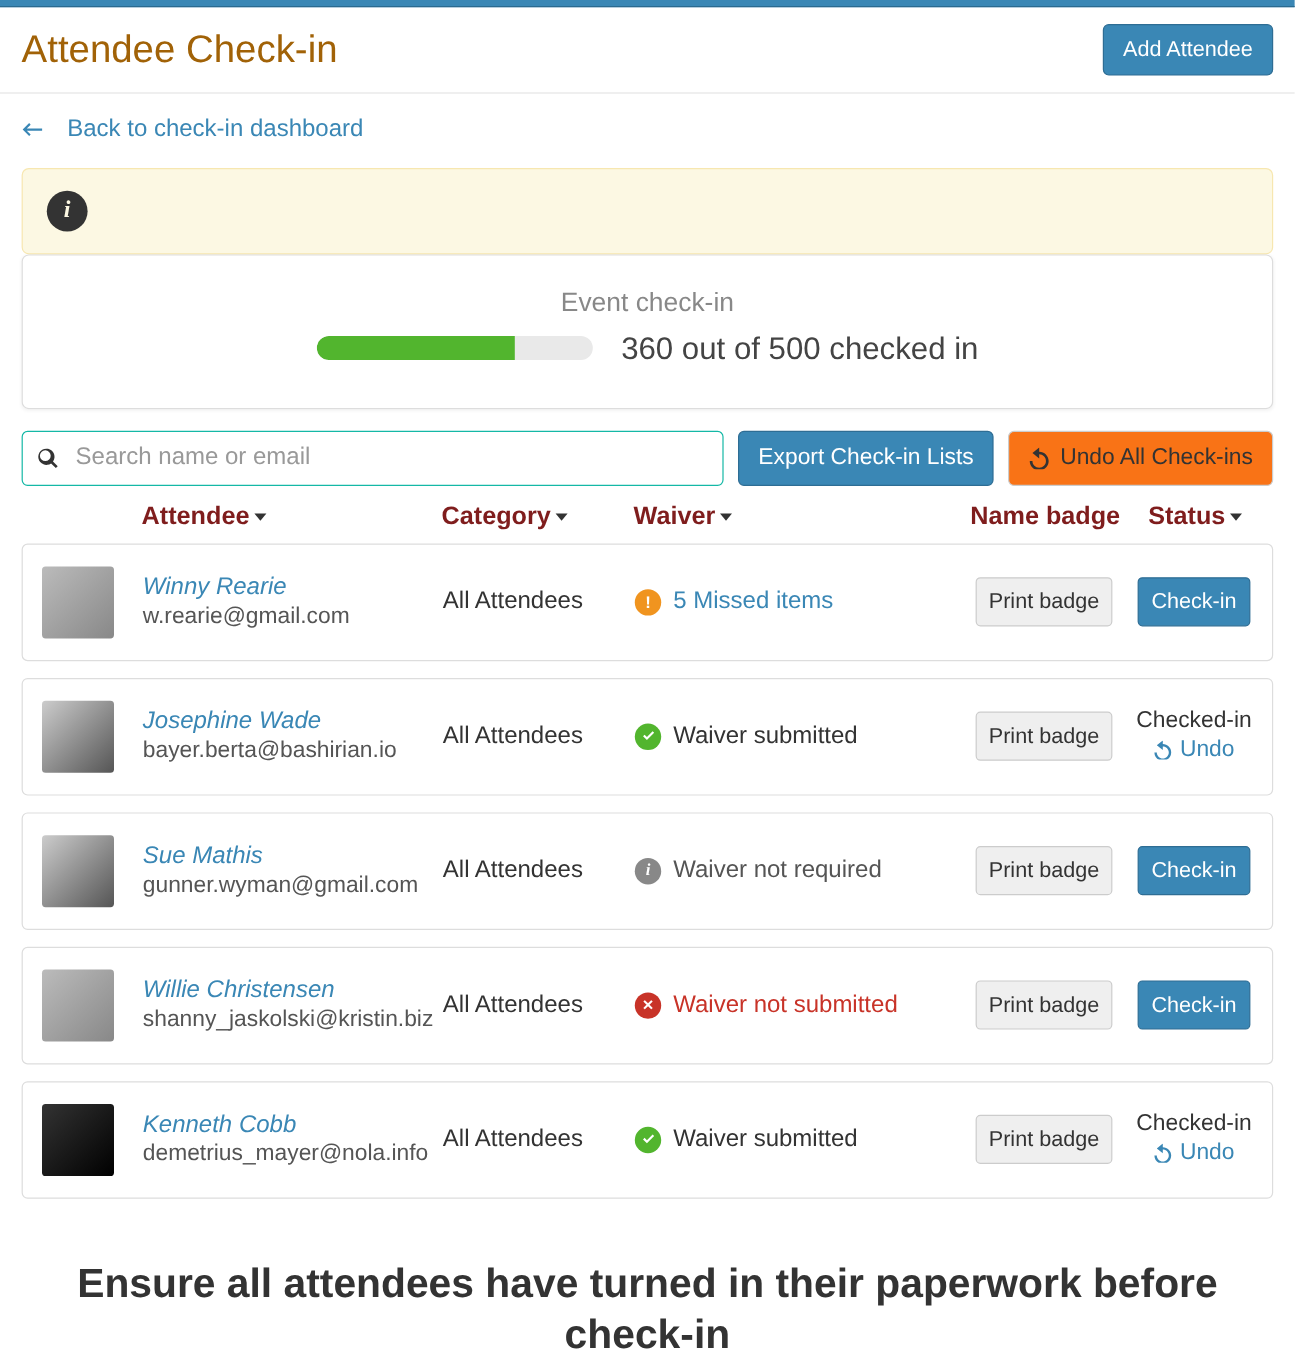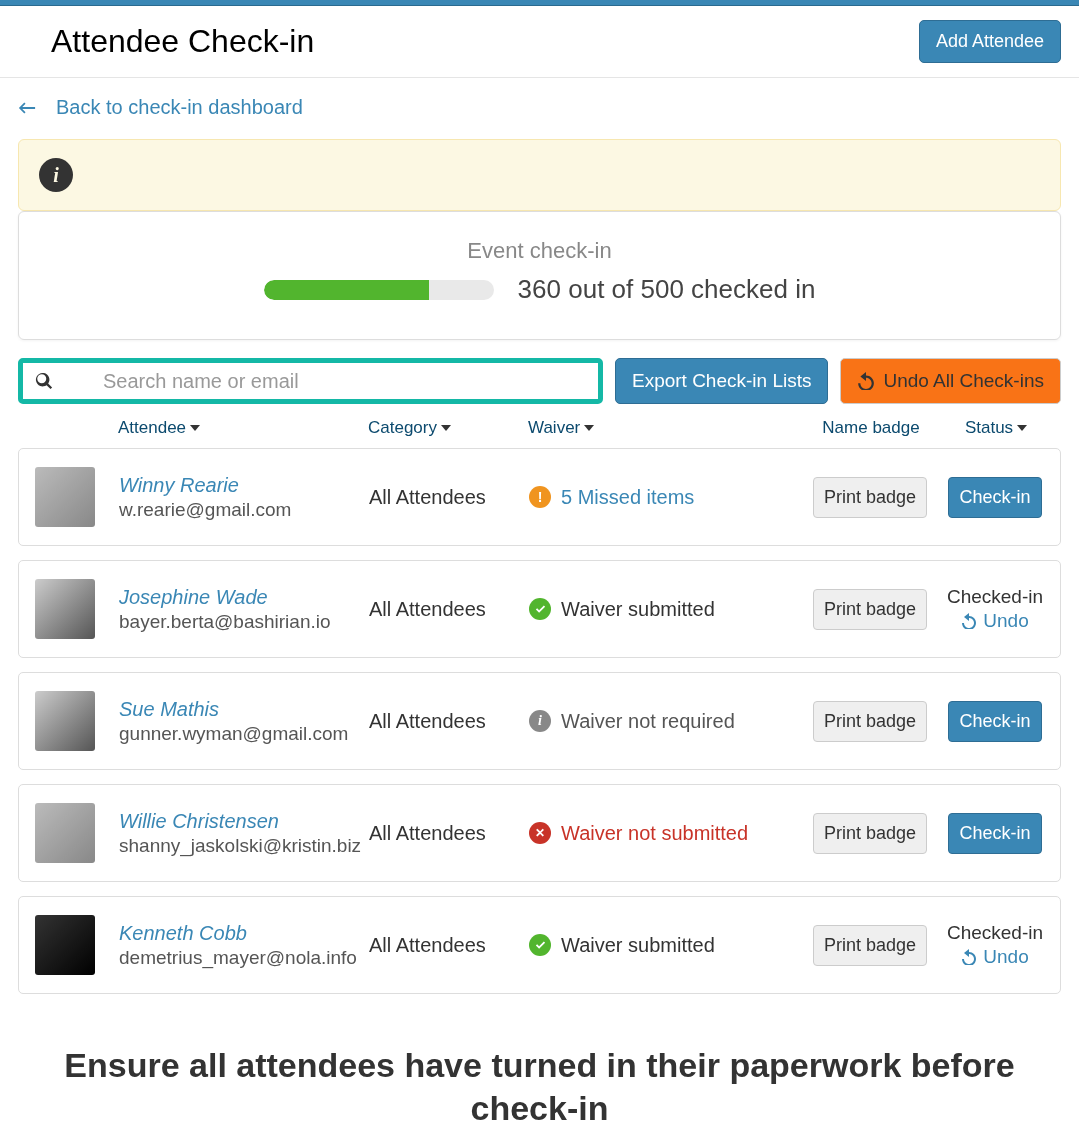--- a/index.html
+++ b/index.html
@@ -17,22 +17,21 @@
   .header {
     display: flex;
     justify-content: space-between;
     align-items: center;
     padding: 14px 18px;
     border-bottom: 1px solid #e5e5e5;
   }
   .page-title {
     font-size: 32px;
     font-weight: 400;
-    color: #000000;
-    margin-left: 33px;
+    color: #a16207;
   }
   .btn {
     display: inline-flex;
     align-items: center;
     justify-content: center;
     padding: 10px 16px;
     border-radius: 5px;
     border: 1px solid transparent;
     font-size: 18px;
     cursor: pointer;
@@ -119,42 +118,42 @@
   }
   .controls-row {
     margin-top: 18px;
     display: flex;
     gap: 12px;
   }
   .search-wrap {
     flex: 1;
     display: flex;
     align-items: center;
-    border: 5px solid #14b8a6;
+    border: 1px solid #14b8a6;
     border-radius: 5px;
     padding: 0 12px;
     height: 46px;
-    gap: 36px;
   }
   .search-wrap svg { width: 18px; height: 18px; fill: #333; margin-right: 14px; flex-shrink:0;}
   .search-wrap input {
     border: none;
     outline: none;
     font-size: 20px;
     width: 100%;
     color: #333;
   }
   .search-wrap input::placeholder { color: #999; }
   .controls-row .btn { height: 46px; font-size: 19px; }
   .undo-btn svg { width: 18px; height: 18px; margin-right: 8px; }
   .table-head {
     display: flex;
     padding: 14px 10px 10px 10px;
-    font-size: 17px;
-    color: #0c4a6e;
+    font-size: 21px;
+    color: #7f1d1d;
+    font-weight: bold;
   }
   .col-avatar { width: 90px; flex-shrink:0; }
   .col-attendee { width: 250px; flex-shrink:0; }
   .col-category { width: 160px; flex-shrink:0; }
   .col-waiver { flex: 1; }
   .col-badge { width: 140px; text-align: center; flex-shrink:0;}
   .col-status { width: 110px; text-align: center; flex-shrink:0;}
   .sort-head { display: inline-flex; align-items: center; gap: 4px; cursor: pointer; }
   .caret-down {
     width: 0; height: 0;

